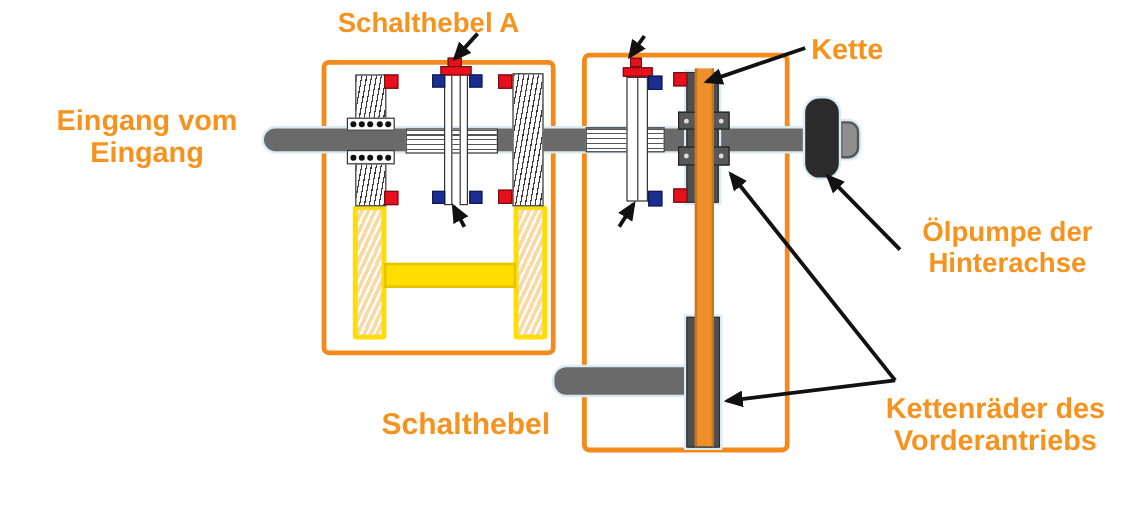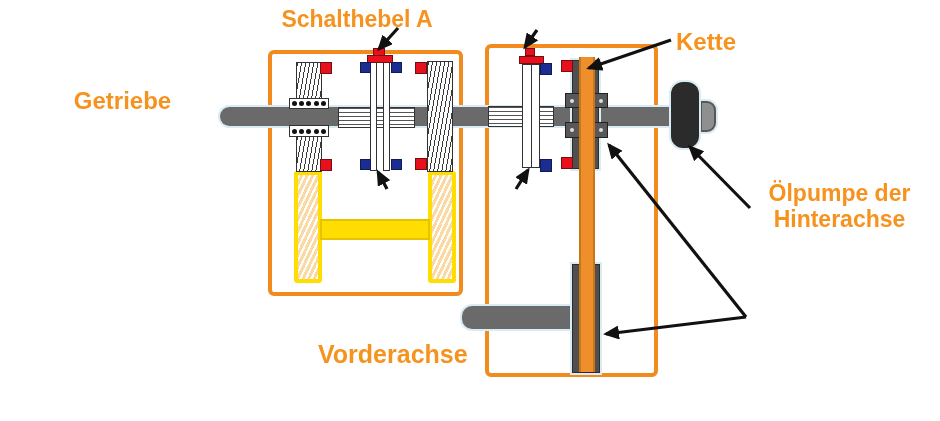--- a/index.html
+++ b/index.html
@@ -163,26 +163,31 @@
       <path d="M516,189 L528,170" marker-end="url(#ah)"></path>
     </g>
   </svg>
 
   <div class="lbl orange-text" style="left:262px; top:6px; width:190px; font-size:23px;">Schalthebel A</div>
 
 
   <div class="lbl orange-text" style="left:676px; top:28px; font-size:24px;">Kette</div>
 
   <div class="lbl orange-text" style="left:25px; top:87px; width:195px; font-size:24px;">
-    <span>Getriebe</span>
+    <span>Eingang vom</span>
+    <span>Eingang</span>
   </div>
 
   <div class="lbl orange-text" style="left:737px; top:180px; width:205px; font-size:23px;">
     <span>Ölpumpe der</span>
     <span>Hinterachse</span>
   </div>
 
 
-  <div class="lbl orange-text" style="left:318px; top:340px; font-size:25px;">Vorderachse</div>
+  <div class="lbl orange-text" style="left:318px; top:340px; font-size:25px;">Schalthebel</div>
 
 
+  <div class="lbl orange-text" style="left:722px; top:327px; width:215px; font-size:24px;">
+    <span>Kettenräder des</span>
+    <span>Vorderantriebs</span>
+  </div>
 
 </div>
 
 </body></html>

